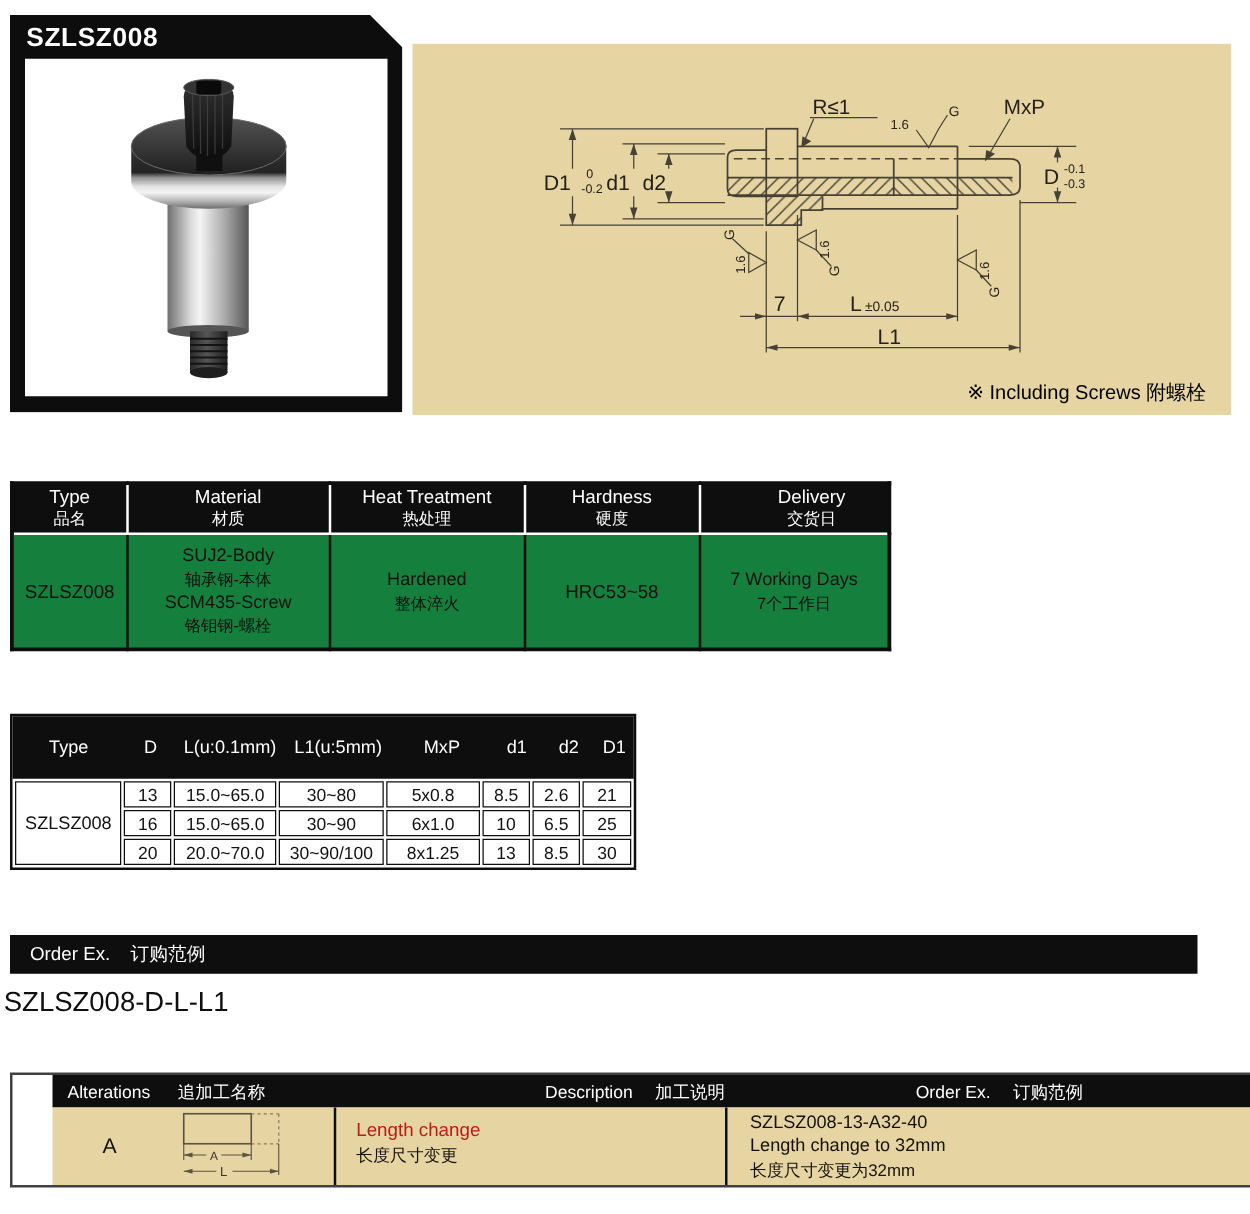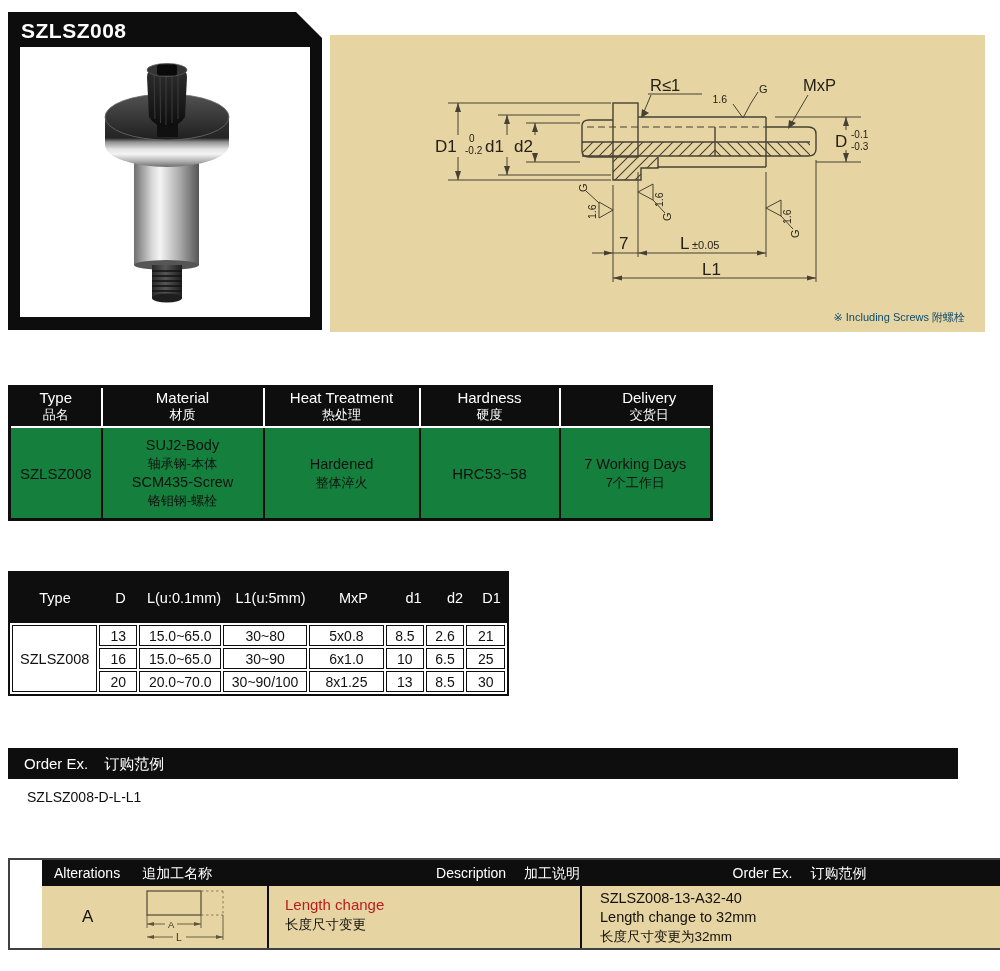--- a/index.html
+++ b/index.html
@@ -17,21 +17,21 @@
     position:absolute;left:13px;top:7px;color:#fff;font-size:21px;font-weight:bold;letter-spacing:.5px;
   }
   .photo-box{
     position:absolute;left:12px;top:35px;width:290px;height:270px;background:#ffffff;
   }
   
   .drawing-panel{
     position:absolute;left:330px;top:35px;width:655px;height:297px;background:#e6d5a2;
   }
   .drawing-note{
-    position:absolute;right:20px;bottom:7px;font-size:11px;color:#0c4a6e;
+    position:absolute;right:20px;bottom:7px;font-size:16px;color:#000000;
   }
   svg text{font-family:"Liberation Sans","DejaVu Sans",sans-serif;}
   
   .spec-table{
     position:absolute;left:8px;top:385px;width:704px;border-collapse:collapse;table-layout:fixed;
     border:3px solid #0e0e0e;
   }
   .spec-table th{
     background:#0e0e0e;color:#fff;font-weight:normal;border:2px solid #fff;padding:1px 0 3px 0;
   }
@@ -52,21 +52,21 @@
   .size-header span{display:block;text-align:center;font-size:14.5px;}
   .size-body{border-collapse:separate;border-spacing:2px;table-layout:fixed;width:100%;}
   .size-body td{border:1.5px solid #0e0e0e;text-align:center;font-size:14px;height:19px;padding:0;}
   
   .order-bar{
     position:absolute;left:8px;top:748px;width:950px;height:31px;background:#0e0e0e;color:#fff;
     font-size:15px;line-height:31px;
   }
   .order-bar .en{margin-left:16px;}
   .order-bar .zh{margin-left:12px;}
-  .order-code{position:absolute;left:27px;top:789px;font-size:14px;color:#0e0e0e;}
+  .order-code{position:absolute;left:3px;top:789px;font-size:22px;color:#0e0e0e;}
   
   .alt-table{position:absolute;left:8px;top:858px;width:977px;border:2px solid #404040;padding-left:32px;}
   .alt-header{display:flex;background:#0e0e0e;color:#fff;height:26px;line-height:26px;font-size:14px;}
   .alt-h1{width:225px;display:flex;}
   .alt-h1 .en{margin-left:12px;}
   .alt-h1 .zh{margin-left:22px;}
   .alt-h2{width:313px;text-align:right;}
   .alt-h2 .zh,.alt-h3 .zh{margin-left:14px;}
   .alt-h3{flex:1;text-align:center;}
   .alt-body{display:flex;background:#e6d5a2;height:62px;}

